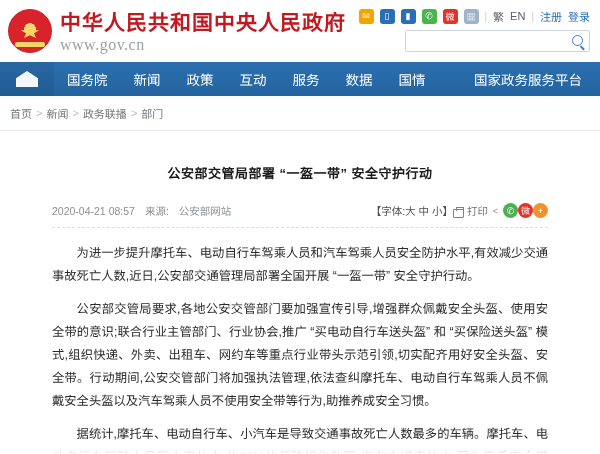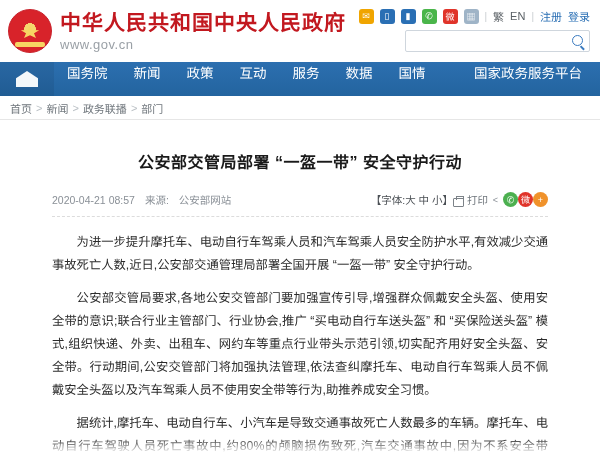--- a/index.html
+++ b/index.html
@@ -52,24 +52,25 @@
   .site-title {
     color: #c2181f;
     font-size: 21px;
     font-weight: bold;
     letter-spacing: 1px;
     line-height: 26px;
     white-space: nowrap;
   }
   .site-domain {
     color: #9aa0a6;
-    font-size: 13px;
+    font-size: 16px;
     line-height: 14px;
     margin-top: 2px;
     letter-spacing: .5px;
+    font-family: Liberation Serif, serif;
   }
 
   .header-right {
     position: absolute;
     right: 10px;
     top: 8px;
     display: flex;
     flex-direction: column;
     align-items: flex-end;
     gap: 6px;
@@ -134,53 +135,53 @@
     width: 54px;
     display:flex; align-items:center; justify-content:center;
     background: rgba(0,0,0,.07);
   }
   .nav-home .hglyph {
     width: 22px; height: 16px;
     background: #fff;
     clip-path: polygon(0% 45%, 50% 0%, 100% 45%, 100% 100%, 0% 100%);
     opacity: .95;
   }
-  .nav-items { display:flex; align-items:flex-start; flex:1; }
+  .nav-items { display:flex; align-items:center; flex:1; }
   .nav-item {
     padding: 0 13px;
     display: flex;
     align-items: center;
     font-size: 13.5px;
     color: #ffffff;
     white-space: nowrap;
     cursor: pointer;
   }
   .nav-item.last { margin-left:auto; padding-right: 18px; }
 
   
   .breadcrumb {
-    height: 24px;
+    height: 35px;
     display: flex;
     align-items: center;
     gap: 4px;
     padding: 0 10px;
     font-size: 11px;
     color: #6f767c;
     border-bottom: 1px solid #e6e6e6;
   }
   .breadcrumb a { color: #6f767c; text-decoration: none; }
   .breadcrumb .sep { color: #b9bfc4; }
 
   
   .article {
     padding: 18px 52px 0 52px;
   }
   .art-title {
     text-align: center;
-    font-size: 16px;
+    font-size: 13px;
     font-weight: bold;
     color: #1a1a1a;
     line-height: 30px;
     letter-spacing: .5px;
     padding: 10px 0 14px;
   }
   .art-meta {
     display: flex;
     align-items: center;
     font-size: 10.5px;

